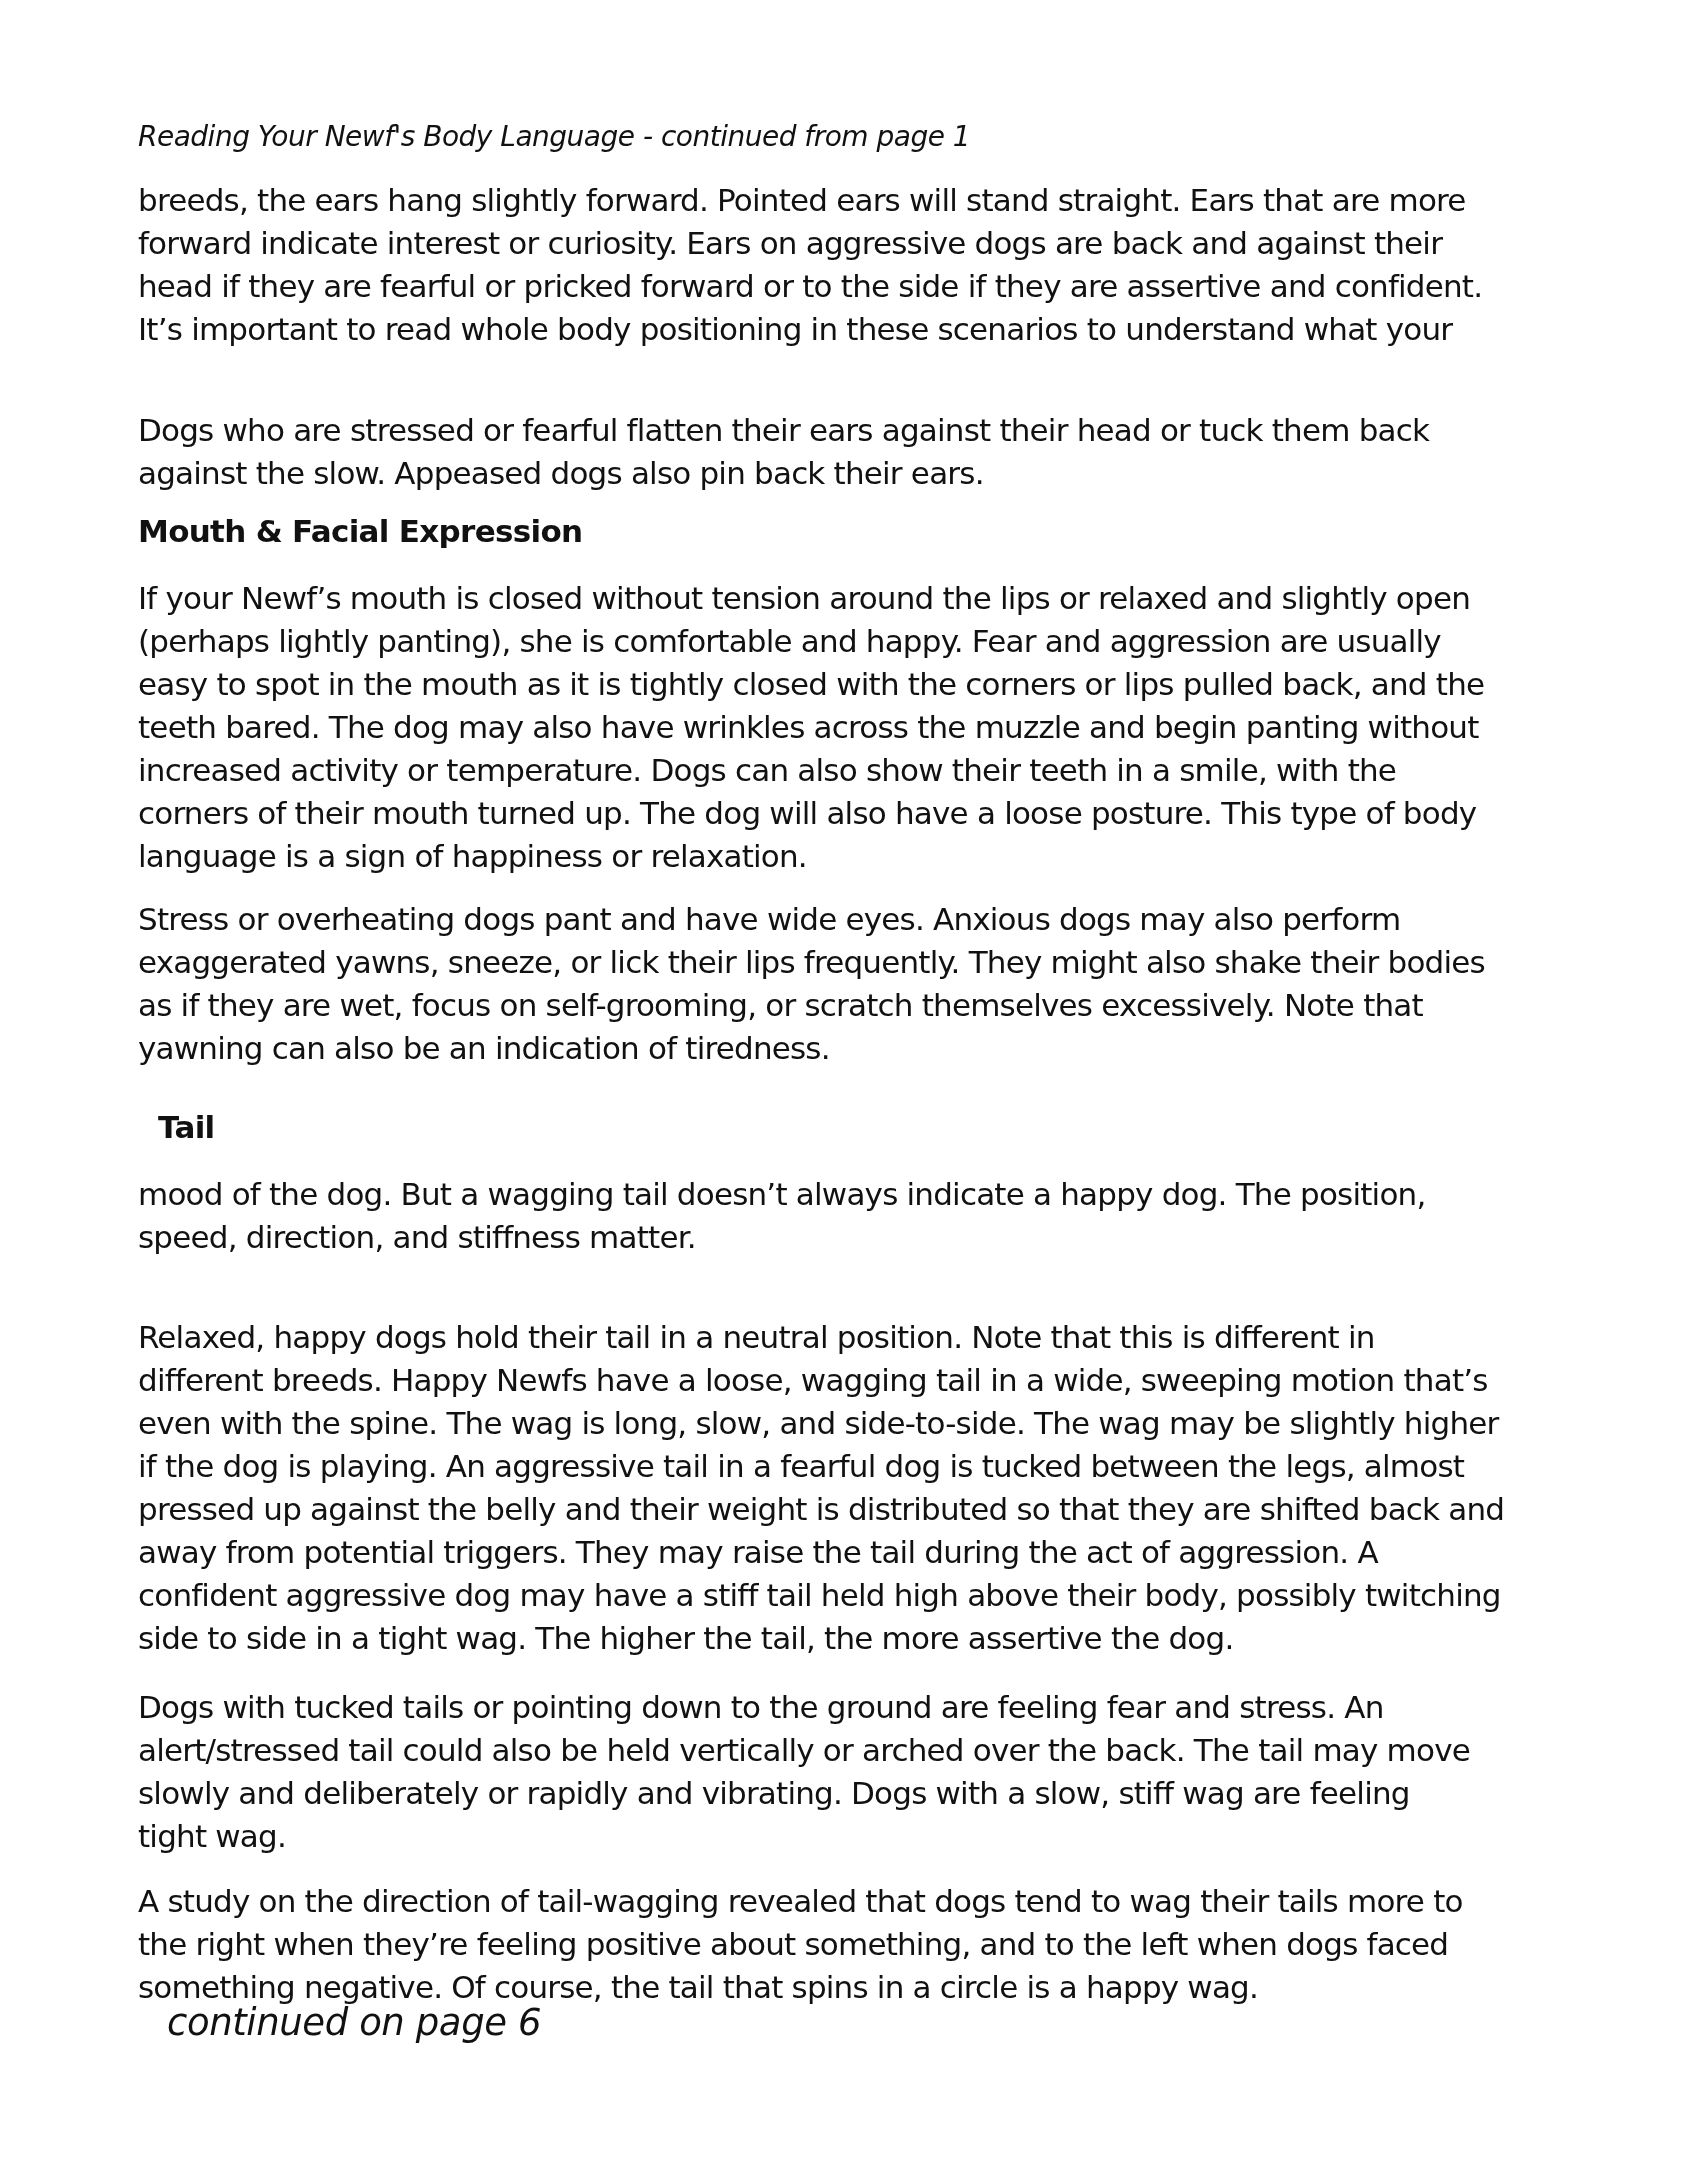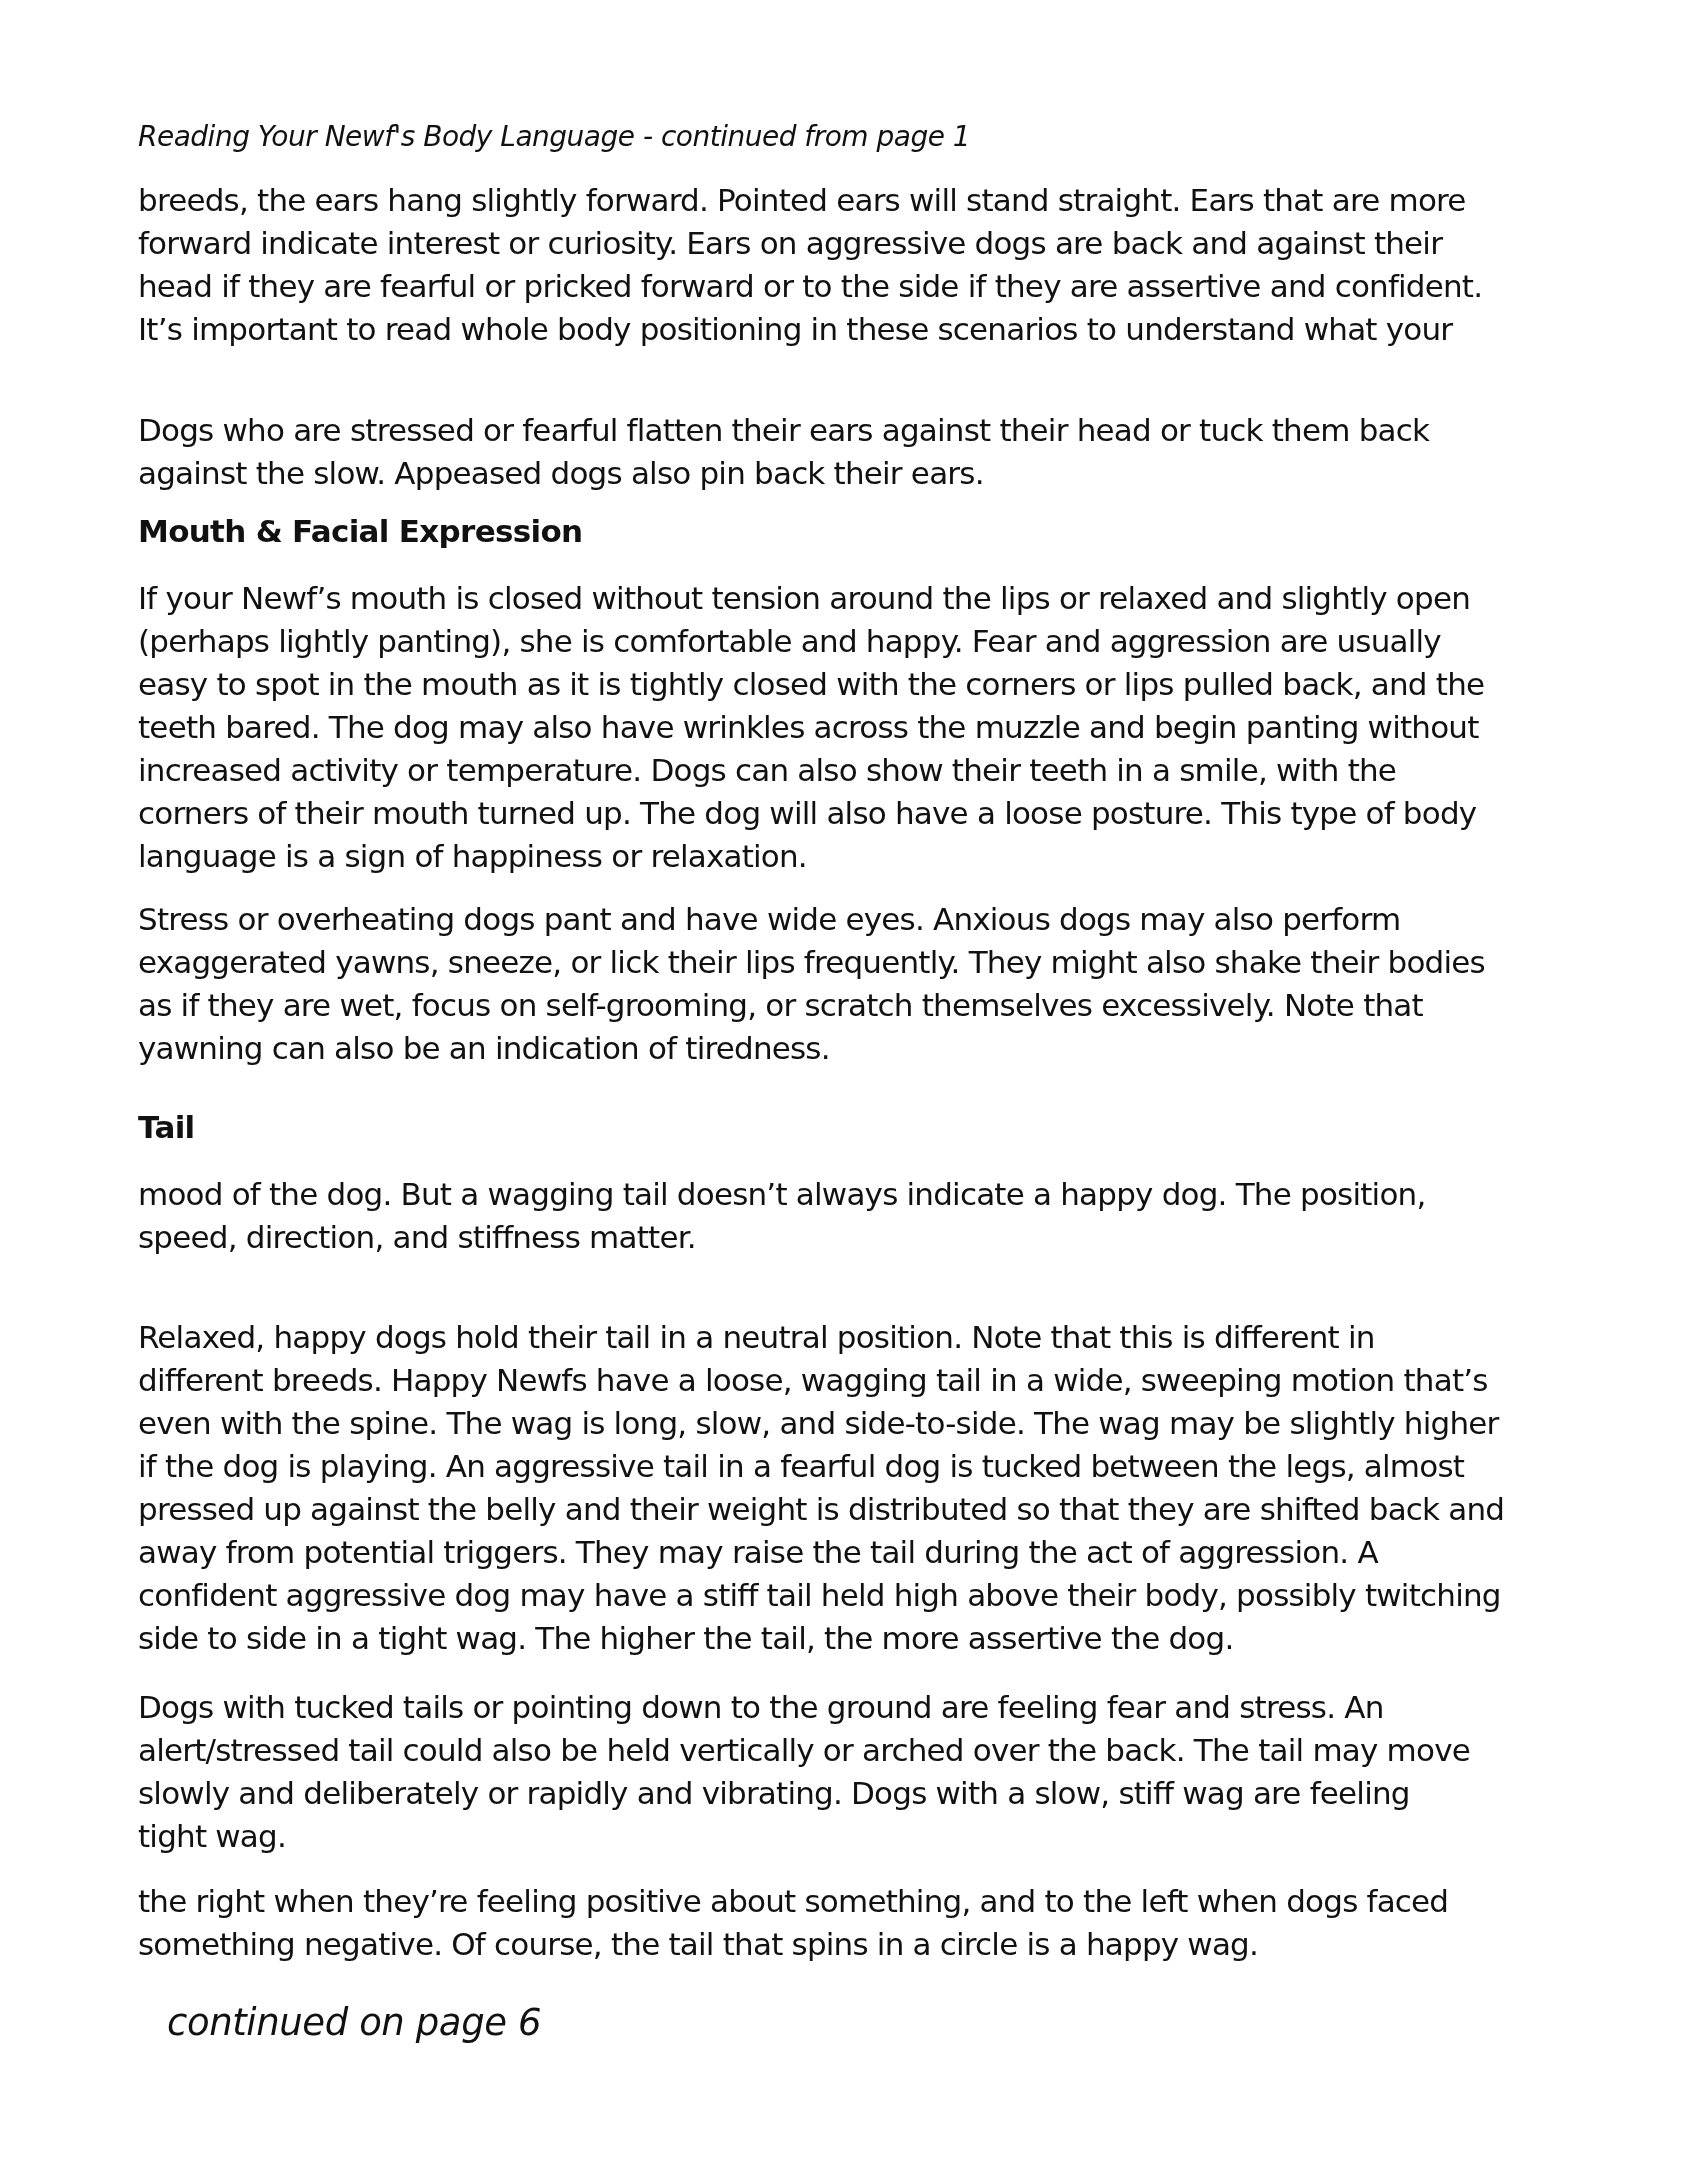--- a/index.html
+++ b/index.html
@@ -37,21 +37,21 @@
         <div class="line">increased activity or temperature. Dogs can also show their teeth in a smile, with the</div>
         <div class="line">corners of their mouth turned up. The dog will also have a loose posture. This type of body</div>
         <div class="line">language is a sign of happiness or relaxation.</div>
       </div>
       <div class="block" style="top: 898px;">
         <div class="line">Stress or overheating dogs pant and have wide eyes. Anxious dogs may also perform</div>
         <div class="line">exaggerated yawns, sneeze, or lick their lips frequently. They might also shake their bodies</div>
         <div class="line">as if they are wet, focus on self-grooming, or scratch themselves excessively. Note that</div>
         <div class="line">yawning can also be an indication of tiredness.</div>
       </div>
-      <div class="heading" style="top: 1109px;">Tail</div>
+      <div class="heading" style="top: 1109px; margin-left: 20px;">Tail</div>
       <div class="block" style="top: 1173px;">
         <div class="line">mood of the dog. But a wagging tail doesn’t always indicate a happy dog. The position,</div>
         <div class="line">speed, direction, and stiffness matter.</div>
       </div>
       <div class="block" style="top: 1316px;">
         <div class="line">Relaxed, happy dogs hold their tail in a neutral position. Note that this is different in</div>
         <div class="line">different breeds. Happy Newfs have a loose, wagging tail in a wide, sweeping motion that’s</div>
         <div class="line">even with the spine. The wag is long, slow, and side-to-side. The wag may be slightly higher</div>
         <div class="line">if the dog is playing. An aggressive tail in a fearful dog is tucked between the legs, almost</div>
         <div class="line">pressed up against the belly and their weight is distributed so that they are shifted back and</div>
@@ -59,19 +59,20 @@
         <div class="line">confident aggressive dog may have a stiff tail held high above their body, possibly twitching</div>
         <div class="line">side to side in a tight wag. The higher the tail, the more assertive the dog.</div>
       </div>
       <div class="block" style="top: 1686px;">
         <div class="line">Dogs with tucked tails or pointing down to the ground are feeling fear and stress. An</div>
         <div class="line">alert/stressed tail could also be held vertically or arched over the back. The tail may move</div>
         <div class="line">slowly and deliberately or rapidly and vibrating. Dogs with a slow, stiff wag are feeling</div>
         <div class="line">tight wag.</div>
       </div>
       <div class="block" style="top: 1880px;">
+        <div class="line">A study on the direction of tail-wagging revealed that dogs tend to wag their tails more to</div>
         <div class="line">the right when they’re feeling positive about something, and to the left when dogs faced</div>
         <div class="line">something negative. Of course, the tail that spins in a circle is a happy wag.</div>
       </div>
     </div>
   <div class="footer">continued on page 6</div>
 </div>
 
 
 </body></html>

